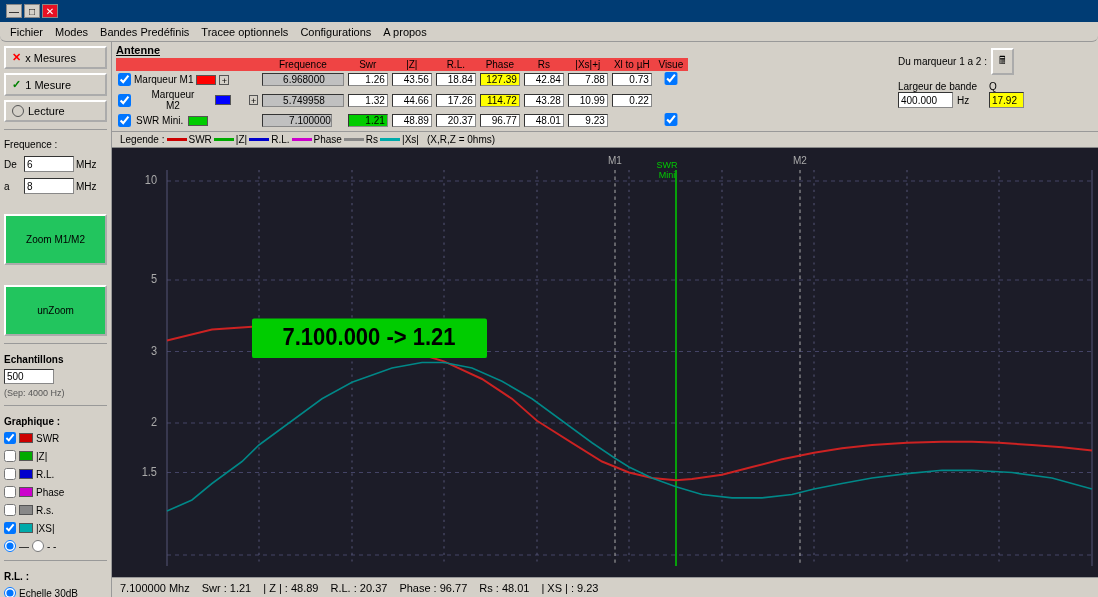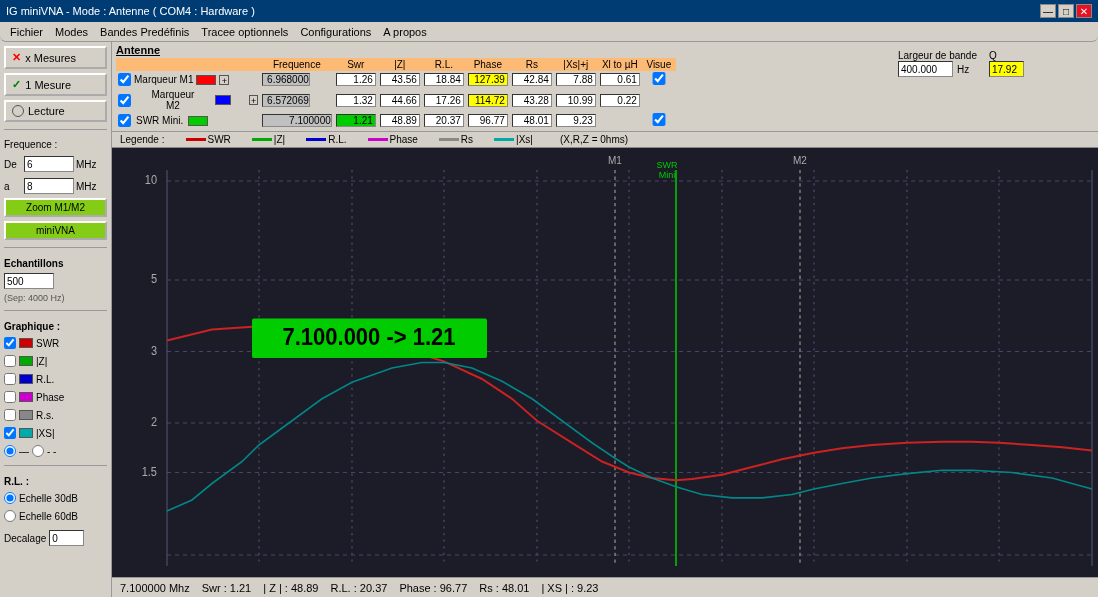--- a/index.html
+++ b/index.html
@@ -91,27 +91,28 @@
       border: 1px inset #888;
       background: white;
       font-size: 10px;
       padding: 1px 2px;
     }
     .mhz-label { font-size: 10px; }
 
     .divider { border-top: 1px solid #999; margin: 3px 0; }
 
     .zoom-btn {
-      background: #84cc16;
+      background: #22c55e;
       border: 2px outset #fff;
-      padding: 2px 4px;
+      padding: 18px 4px;
       cursor: pointer;
       font-size: 10px;
       width: 100%;
       text-align: center;
+      margin-top: 16px;
     }
 
     .section-label { font-size: 10px; font-weight: bold; margin-top: 3px; }
 
     .echantillons-input {
       width: 50px;
       height: 16px;
       border: 1px inset #888;
       background: white;
       font-size: 10px;
@@ -181,38 +182,38 @@
       font-weight: bold;
       text-decoration: underline;
       margin-bottom: 2px;
     }
 
     .meas-table {
       border-collapse: collapse;
       font-size: 10px;
     }
     .meas-table th {
-      background: #fdba74;
+      background: #ef4444;
       padding: 1px 3px;
       font-size: 10px;
       font-weight: normal;
       text-align: center;
       border: none;
     }
     .meas-table td {
       padding: 1px 2px;
       text-align: center;
     }
 
     .freq-cell {
       background: #c0c0c0;
       border: 1px inset #888;
-      width: 48px;
+      width: 82px;
       text-align: right;
-      padding-right: 0;
+      padding-right: 18px;
     }
     .val-cell {
       background: white;
       border: 1px inset #888;
       width: 40px;
       text-align: right;
       padding-right: 2px;
     }
     .phase-cell {
       background: #ffff00;
@@ -309,41 +310,40 @@
     }
 
     
     #legend-bar {
       background: #d4d0c8;
       border-bottom: 1px solid #888;
       padding: 2px 8px;
       font-size: 10px;
       display: flex;
       align-items: center;
-      gap: 21px;
+      gap: 2px;
     }
     .legend-item {
       display: flex;
       align-items: center;
       gap: 2px;
     }
     .legend-color {
       width: 20px;
       height: 3px;
       display: inline-block;
     }
 
     
     .visue-col { width: 30px; }
   </style>
 </head>
 <body>
 
 <div id="titlebar">
-  <span>IG miniVNA - Mode : Antenne ( COM4 : Hardware )</span>
   <div id="titlebar-controls">
     <div class="titlebar-btn">—</div>
     <div class="titlebar-btn">□</div>
     <div class="titlebar-btn" style="background:#e81123;color:white;">✕</div>
   </div>
 </div>
 
 <div id="menubar">
   <span class="menu-item">Fichier</span>
   <span class="menu-item">Modes</span>
@@ -377,21 +377,21 @@
       <input class="freq-input" type="text" value="6" style="">
       <span class="mhz-label">MHz</span>
     </div>
     <div class="freq-row">
       <span class="freq-label">a</span>
       <input class="freq-input" type="text" value="8" style="">
       <span class="mhz-label">MHz</span>
     </div>
 
     <button class="zoom-btn">Zoom M1/M2</button>
-    <button class="zoom-btn">miniVNA</button>
+    <button class="zoom-btn">unZoom</button>
 
     <div class="divider"></div>
 
     <div class="section-label">Echantillons</div>
     <input class="echantillons-input" type="text" value="500" style="">
     <div class="step-label">(Sep: 4000 Hz)</div>
 
     <div class="divider"></div>
 
     <div class="section-label">Graphique :</div>
@@ -497,35 +497,35 @@
               <td>
                   <div class="phase-cell">127.39</div>
                 </td>
               <td>
                   <div class="val-cell">42.84</div>
                 </td>
               <td>
                   <div class="val-cell">7.88</div>
                 </td>
               <td>
-                  <div class="val-cell">0.61</div>
+                  <div class="val-cell">0.73</div>
                 </td>
               <td><input type="checkbox" class="visue-col" checked="" style=""></td>
             </tr>
             <tr>
               <td>
                 <div style="display:flex;align-items:center;gap:18px;">
                   <input type="checkbox" checked="" style="">
                   <span>Marqueur M2</span>
                   <span style="display:inline-block;width:20px;height:10px;background:blue;border:1px solid #555;"></span>
                   <span style="display:inline-block;width:10px;height:10px;border:1px solid #555;font-size:9px;text-align:center;">+</span>
                 </div>
               </td>
               <td>
-                  <div class="freq-cell">6.572069</div>
+                  <div class="freq-cell">5.749958</div>
                 </td>
               <td>
                   <div class="val-cell">1.32</div>
                 </td>
               <td>
                   <div class="val-cell">44.66</div>
                 </td>
               <td>
                   <div class="val-cell">17.26</div>
                 </td>
@@ -573,20 +573,24 @@
                   <div class="val-cell">9.23</div>
                 </td>
               <td></td>
               <td><input type="checkbox" class="visue-col" checked="" style=""></td>
             </tr>
           </tbody>
         </table>
       </div>
 
       <div id="info-panel">
+        <div class="marqueur-row">
+          <span>Du marqueur 1 a 2 :</span>
+          <button class="calc-btn">🖩</button>
+        </div>
         <div class="largeur-row">
           <div>
             <div style="font-size:10px;">Largeur de bande</div>
             <div style="display:flex;align-items:center;gap:4px;">
               <input class="largeur-input" type="text" value="400.000" style="">
               <span>Hz</span>
             </div>
           </div>
           <div style="margin-left:8px;">
             <div style="font-size:10px;">Q</div>

